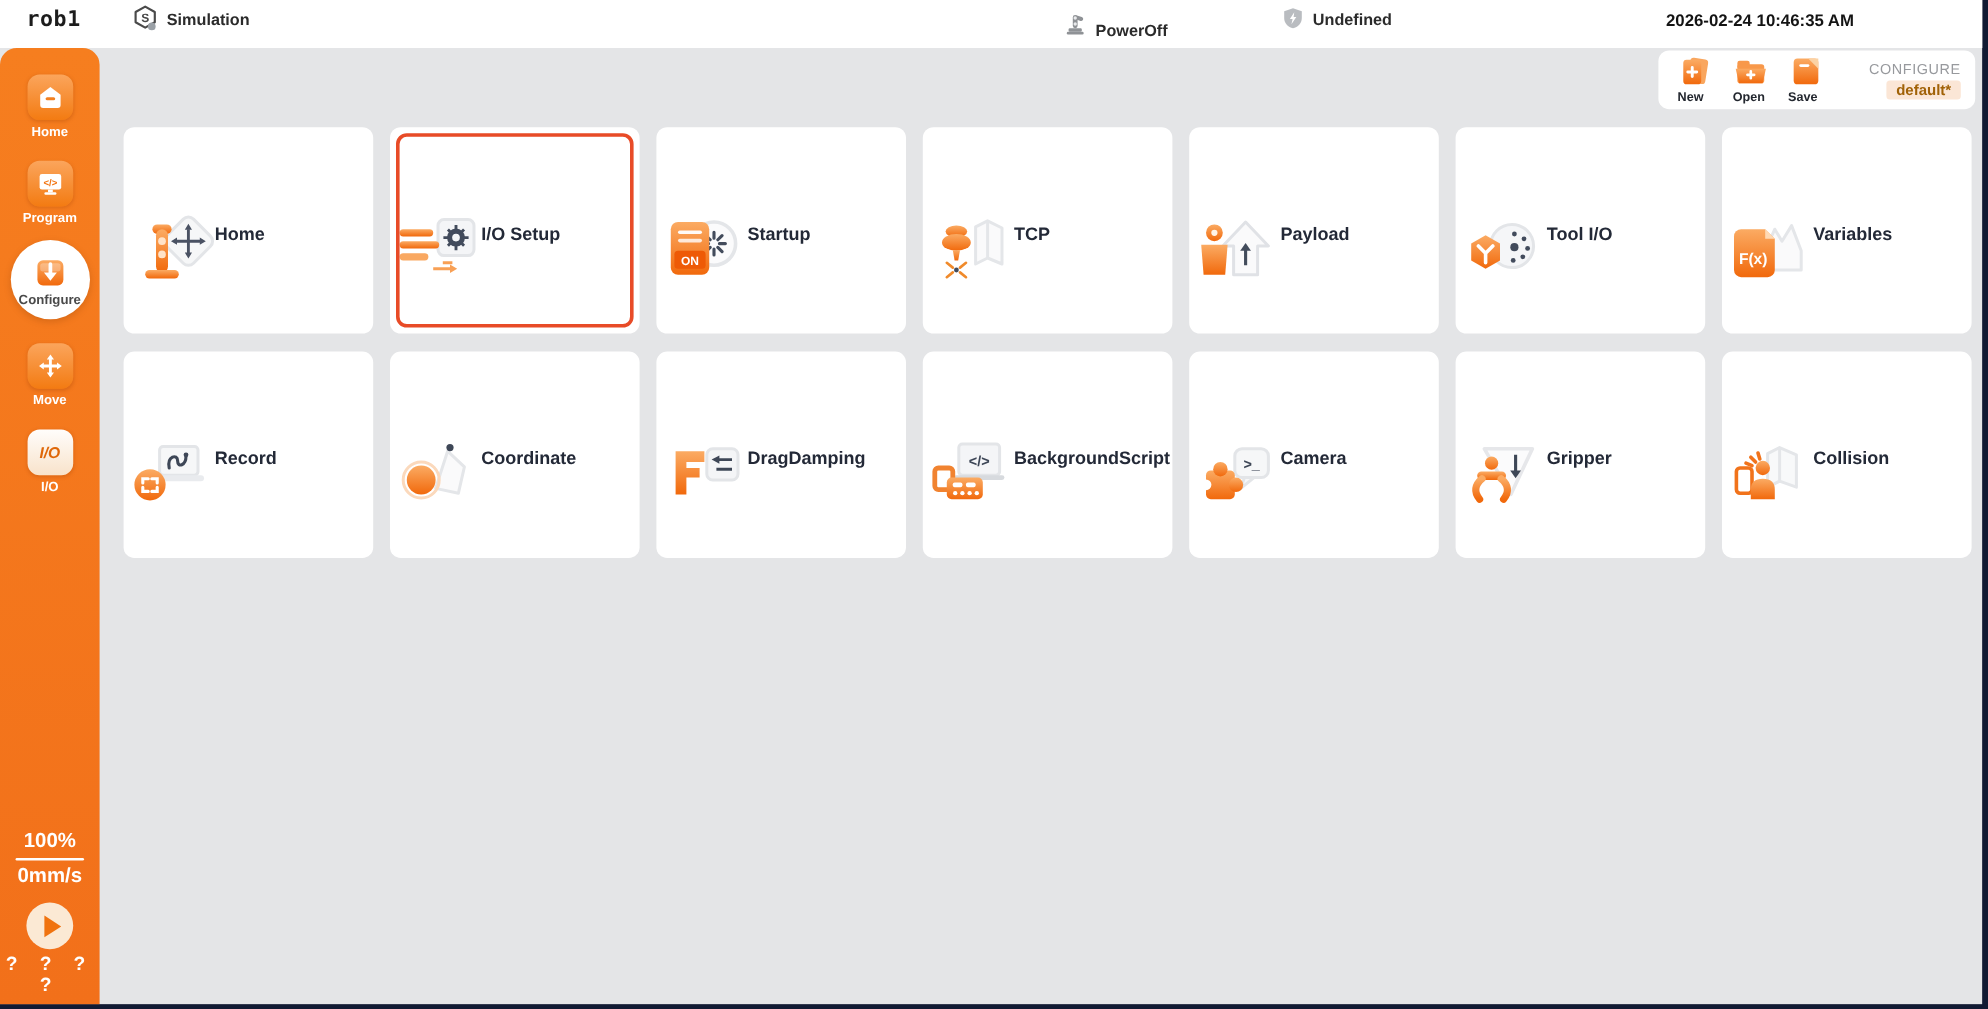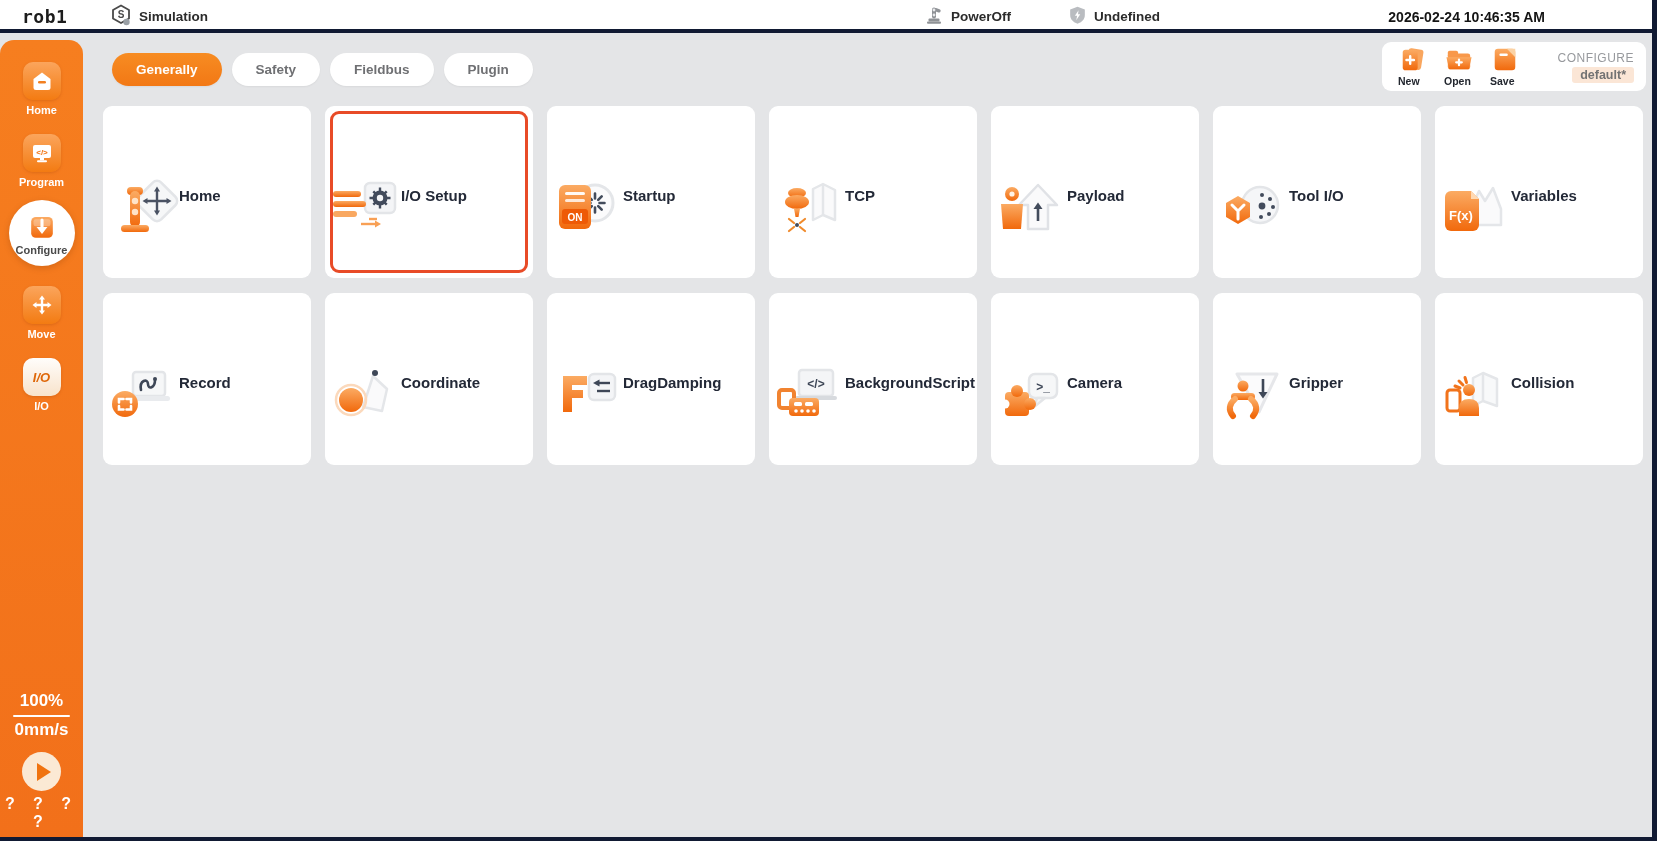--- a/index.html
+++ b/index.html
@@ -1,25 +1,25 @@
 <!DOCTYPE html>
 <html><head>
 <meta charset="utf-8">
 <style>
   * { margin:0; padding:0; box-sizing:border-box; }
   html,body { width:1657px; height:841px; font-family:"Liberation Sans","DejaVu Sans",sans-serif; }
   .screen { position:relative; width:1657px; height:841px; background:#111A33; overflow:hidden; }
 
   
-  .topbar { position:absolute; left:0; top:0; width:1657px; height:29px; background:#FFFFFF; z-index:5; }
+  .topbar { position:absolute; left:0; top:0; width:1657px; height:40px; background:#FFFFFF; z-index:5; }
   .tb-item { position:absolute; top:0; height:33px; display:flex; align-items:center; gap:7px; color:#2B2B2B; font-size:13.5px; font-weight:700; }
   .tb-logo { left:22px; font-size:18px; font-weight:800; color:#1C1C1C; letter-spacing:.5px; font-family:"DejaVu Sans Mono","Liberation Mono",monospace;}
   .tb-sim { left:110px; }
   .tb-mode { left:252px; cursor:pointer; }
-  .tb-power { left:924px; }
+  .tb-power { left:886px;align-items:flex-end; }
   .tb-safety { left:1068px; }
   .tb-time { right:112px; font-size:14px; font-weight:800; color:#141414; }
   .caret { width:0; height:0; border-left:5px solid transparent; border-right:5px solid transparent; border-top:6px solid #2B2B2B; margin-left:2px; }
 
   
   .content { position:absolute; left:0; top:33px; width:1652px; height:804px; background:#E4E5E7; }
 
   
   .sidebar { position:absolute; left:0; top:7px; width:83px; height:797px; background:linear-gradient(180deg,#F67E1F,#F2701A); border-radius:14px 14px 0 0; display:flex; flex-direction:column; align-items:center; z-index:3; }
   .side-item { margin-top:18px; display:flex; flex-direction:column; align-items:center; cursor:pointer; }
@@ -41,21 +41,21 @@
   .tabs { position:absolute; left:112px; top:20px; display:flex; gap:10px; }
   .tab { height:33px; padding:0 24px; border-radius:17px; background:#FFFFFF; color:#6F7073; font-size:13.5px; font-weight:700; display:flex; align-items:center; cursor:pointer; box-shadow:0 1px 2px rgba(0,0,0,.05); }
   .tab.active { background:linear-gradient(180deg,#F78C22,#F27815); color:#FFFFFF; }
 
   
   .panel { position:absolute; right:6px; top:9px; width:264px; height:49px; background:#FFFFFF; border-radius:9px; display:flex; align-items:center; padding:0 12px 0 16px; gap:16px; }
   .file-btn { display:flex; flex-direction:column; align-items:flex-start; cursor:pointer; }
   .file-btn span { font-size:10.5px; font-weight:600; color:#23272F; margin-top:1px; }
   .cfg-block { margin-left:auto; display:flex; flex-direction:column; align-items:flex-end; }
   .cfg-title { font-size:12px; color:#97999D; letter-spacing:.5px; }
-  .cfg-name { margin-top:2px; font-size:12.5px; font-weight:600; color:#737373; background:#FBE6D6; border-radius:3px; padding:1px 8px; }
+  .cfg-name { margin-top:2px; font-size:12.5px; font-weight:600; color:#a16207; background:#FBE6D6; border-radius:3px; padding:1px 8px; }
 
   
   .grid { position:absolute; left:103px; top:73px; display:grid; grid-template-columns:repeat(7,208px); grid-auto-rows:172px; gap:15px 14px; }
   .card { background:#FFFFFF; border-radius:9px; position:relative; display:flex; flex-direction:row; align-items:center; cursor:pointer; }
   .card .icon-wrap { margin-top:36px; height:66px; display:flex; align-items:center; justify-content:center; }
   .card .card-label { margin-top:6px; font-size:15px; font-weight:700; color:#232937; }
   .card.hl::after { content:""; position:absolute; inset:5px; border:3.5px solid #E84B27; border-radius:9px; pointer-events:none; }
 
   .edge-right { position:absolute; right:0; top:0; width:5px; height:841px; background:#111A33; z-index:9; }
   .edge-bottom { position:absolute; left:0; bottom:0; width:1657px; height:4px; background:#111A33; z-index:9; }
@@ -174,26 +174,20 @@
       <div class="speed-line"></div>
       <div class="speed-val">0mm/s</div>
 
       <div class="play-btn">
         <div class="play-tri"></div>
       </div>
 
       <div class="qmarks">? ? ? ?</div>
     </div>
 
-    <div class="tabs">
-      <div class="tab active">Generally</div>
-      <div class="tab">Safety</div>
-      <div class="tab">Fieldbus</div>
-      <div class="tab">Plugin</div>
-    </div>
 
     <div class="panel">
       <div class="file-btn">
         <svg width="30" height="28" viewBox="0 0 32 30">
           <rect x="10" y="3" width="16" height="22" rx="3" fill="#F9A65E" transform="rotate(9 18 14)"></rect>
           <rect x="5" y="4" width="16" height="22" rx="3" fill="url(#og)"></rect>
           <path d="M13 11 v8 M9 15 h8" stroke="#fff" stroke-width="2.6" stroke-linecap="round"></path>
         </svg>
         <span>New</span>
       </div>

